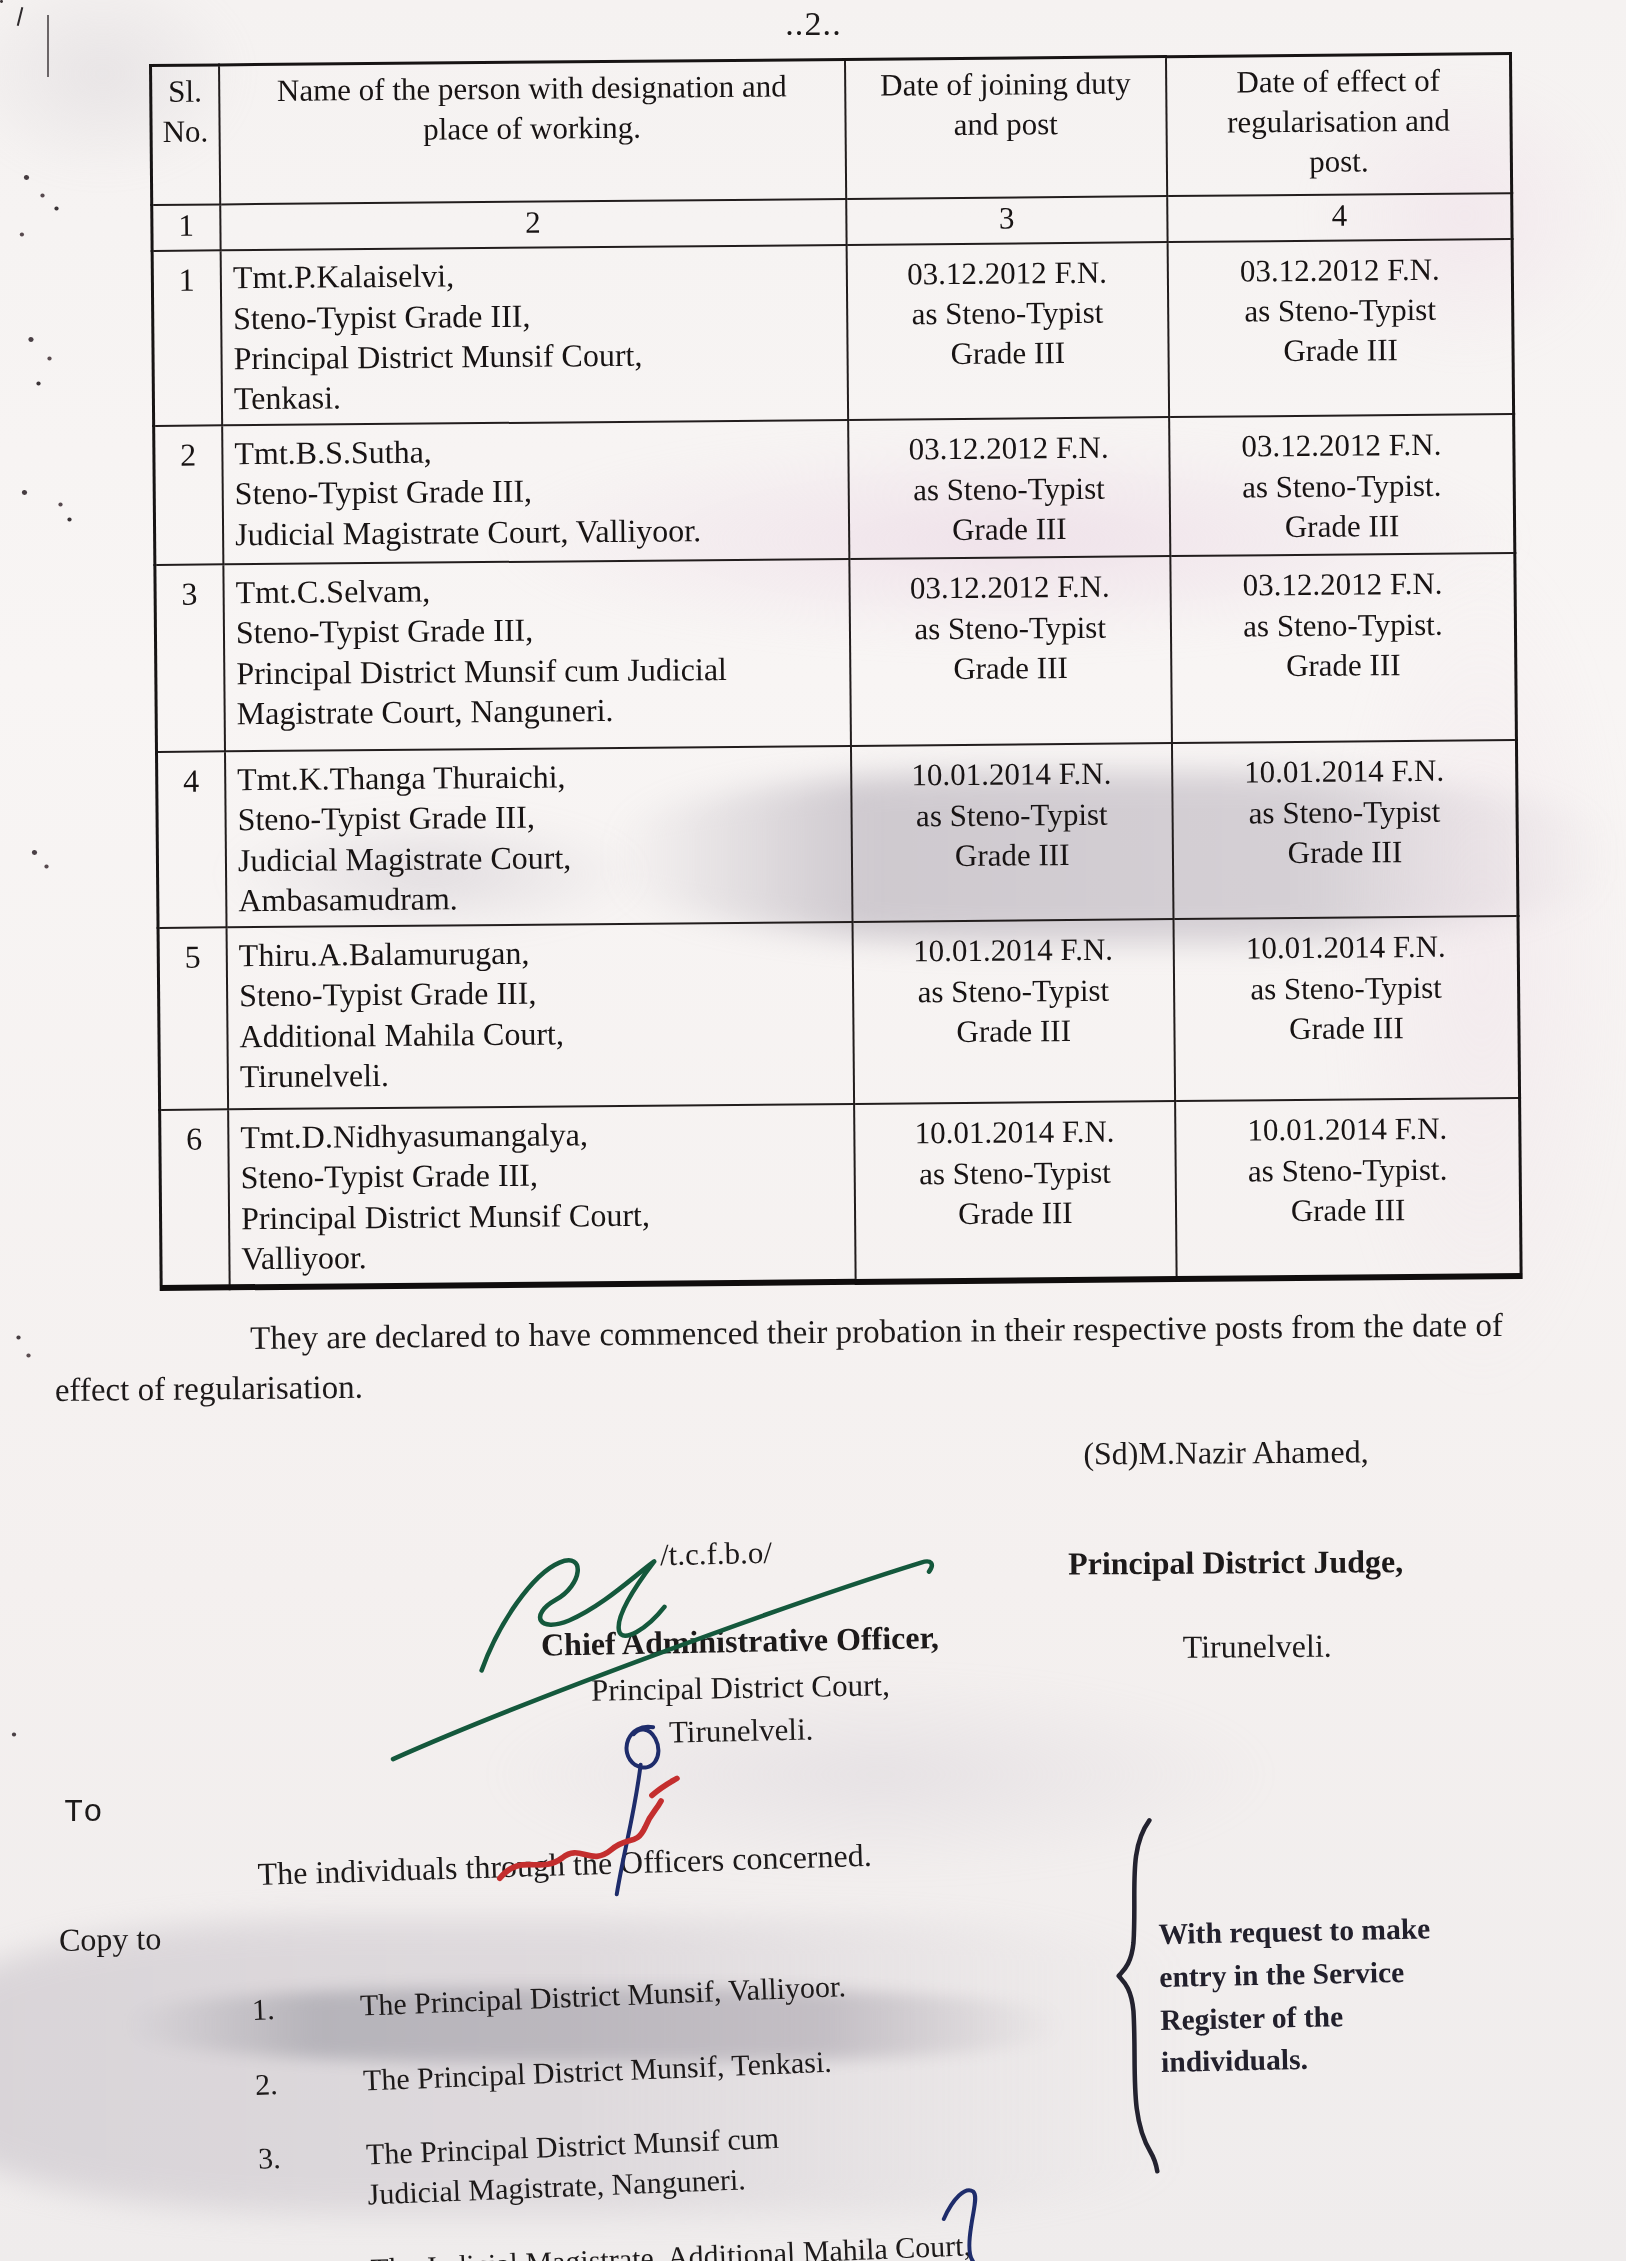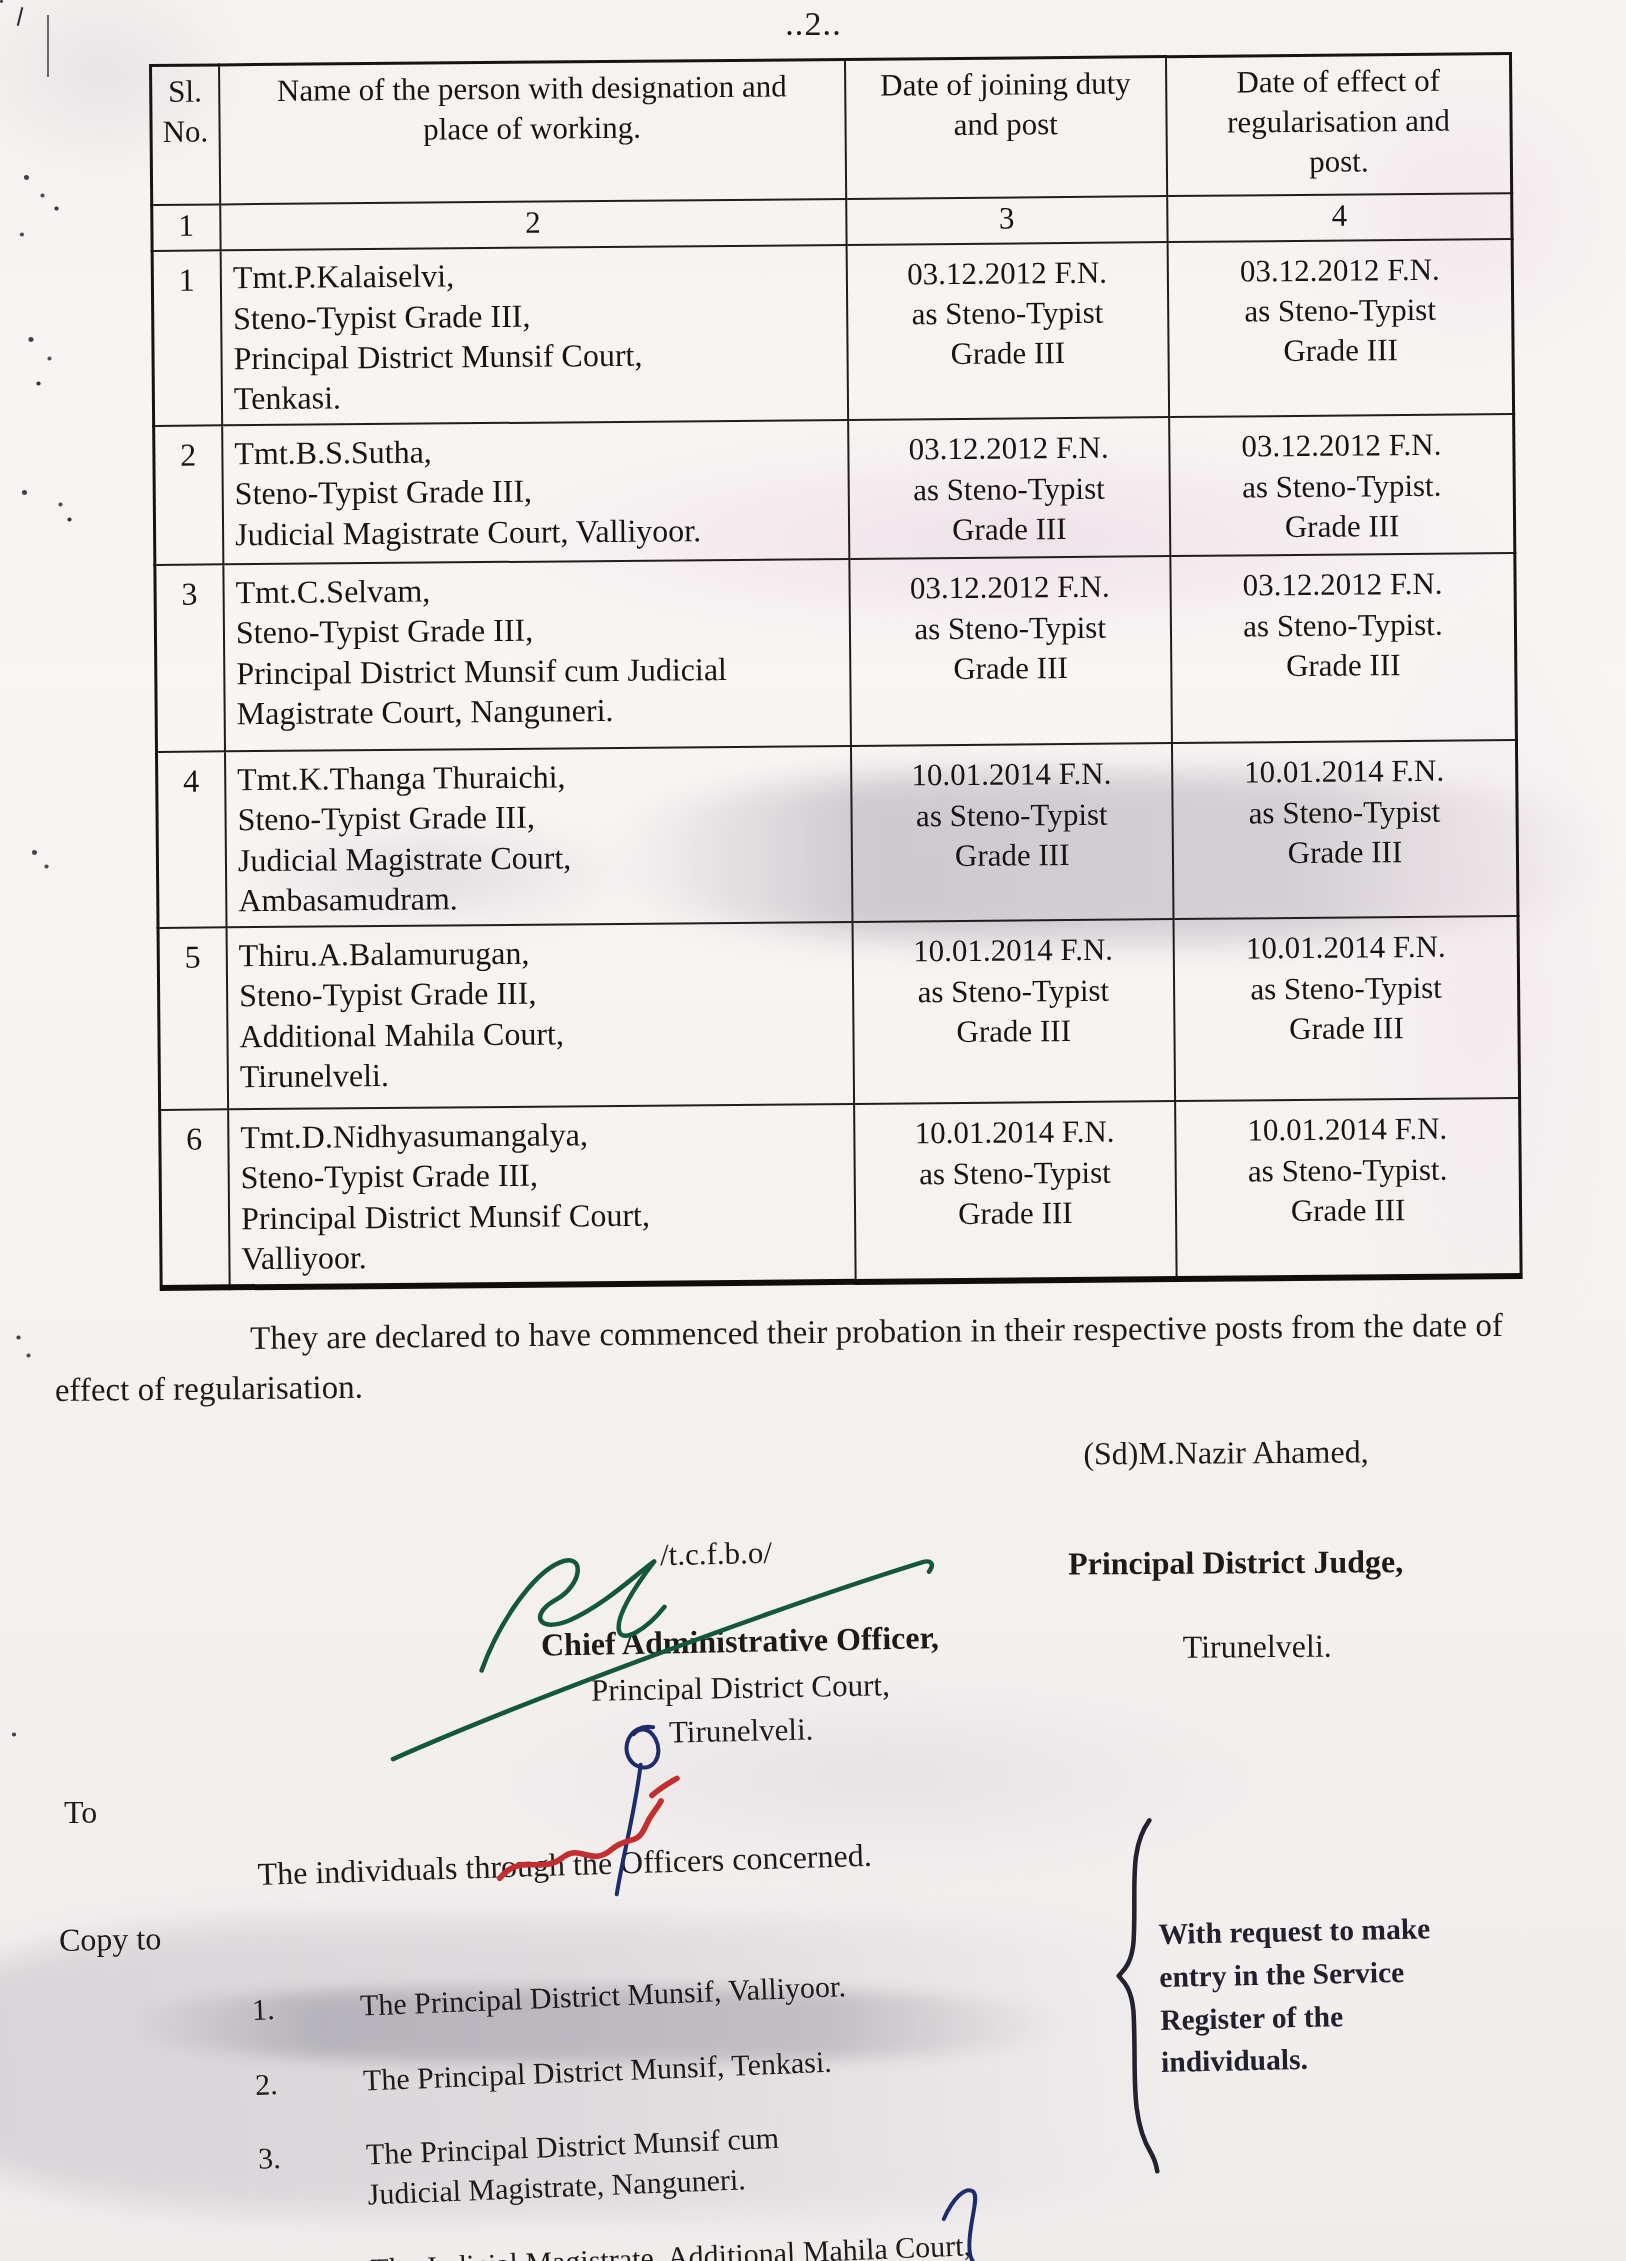--- a/index.html
+++ b/index.html
@@ -57,21 +57,21 @@
   .abs{position:absolute;white-space:pre-line;}
   .declaration{left:54px;top:1316px;width:1471px;font-size:33px;line-height:1.5;text-indent:196px;transform:rotate(-0.6deg);transform-origin:left top;white-space:normal;}
   .sig-block{left:1068px;top:1392px;width:432px;font-size:32px;line-height:1.25;transform:rotate(-0.4deg);}
   .sig-name{padding-left:16px;}
   .sig-title{font-weight:bold;font-size:32px;padding-top:29.5px;}
   .sig-place{padding-left:114px;padding-top:4.5px;}
   .tcfbo{left:660px;top:1536px;font-size:31px;transform:rotate(-1.2deg);}
   .cao-title{left:541px;top:1623px;font-size:32px;font-weight:bold;transform:rotate(-1.1deg);}
   .cao-court{left:591px;top:1670px;font-size:31px;transform:rotate(-1.1deg);}
   .cao-place{left:669px;top:1713px;font-size:31px;transform:rotate(-1.2deg);}
-  .to-label{left:64px;top:1794px;font-size:32px;}
+  .to-label{left:64px;top:1794px;font-size:32px;font-family:Liberation Mono, monospace;}
   .addressee{left:257px;top:1856px;font-size:32px;transform:rotate(-1.8deg);transform-origin:left top;}
   .copy-label{left:59px;top:1921px;font-size:32px;transform:rotate(-1deg);}
   .copy-list{left:250px;top:1956px;width:886px;font-size:30px;transform:rotate(-2.3deg);transform-origin:left top;}
   .copy-item{display:flex;margin-bottom:1.1px;line-height:1.32;}
   .copy-num{width:108px;flex:none;}
   .copy-text{flex:1;white-space:pre-line;}
   .side-note{left:1158px;top:1913px;width:363px;font-size:29.5px;font-weight:bold;line-height:1.45;transform:rotate(-1.2deg);transform-origin:left top;color:#22202c;}
 
   svg.ink{position:absolute;left:0;top:0;width:1627px;height:2261px;pointer-events:none;}
   svg.ink path{fill:none;stroke-linecap:round;stroke-linejoin:round;}

